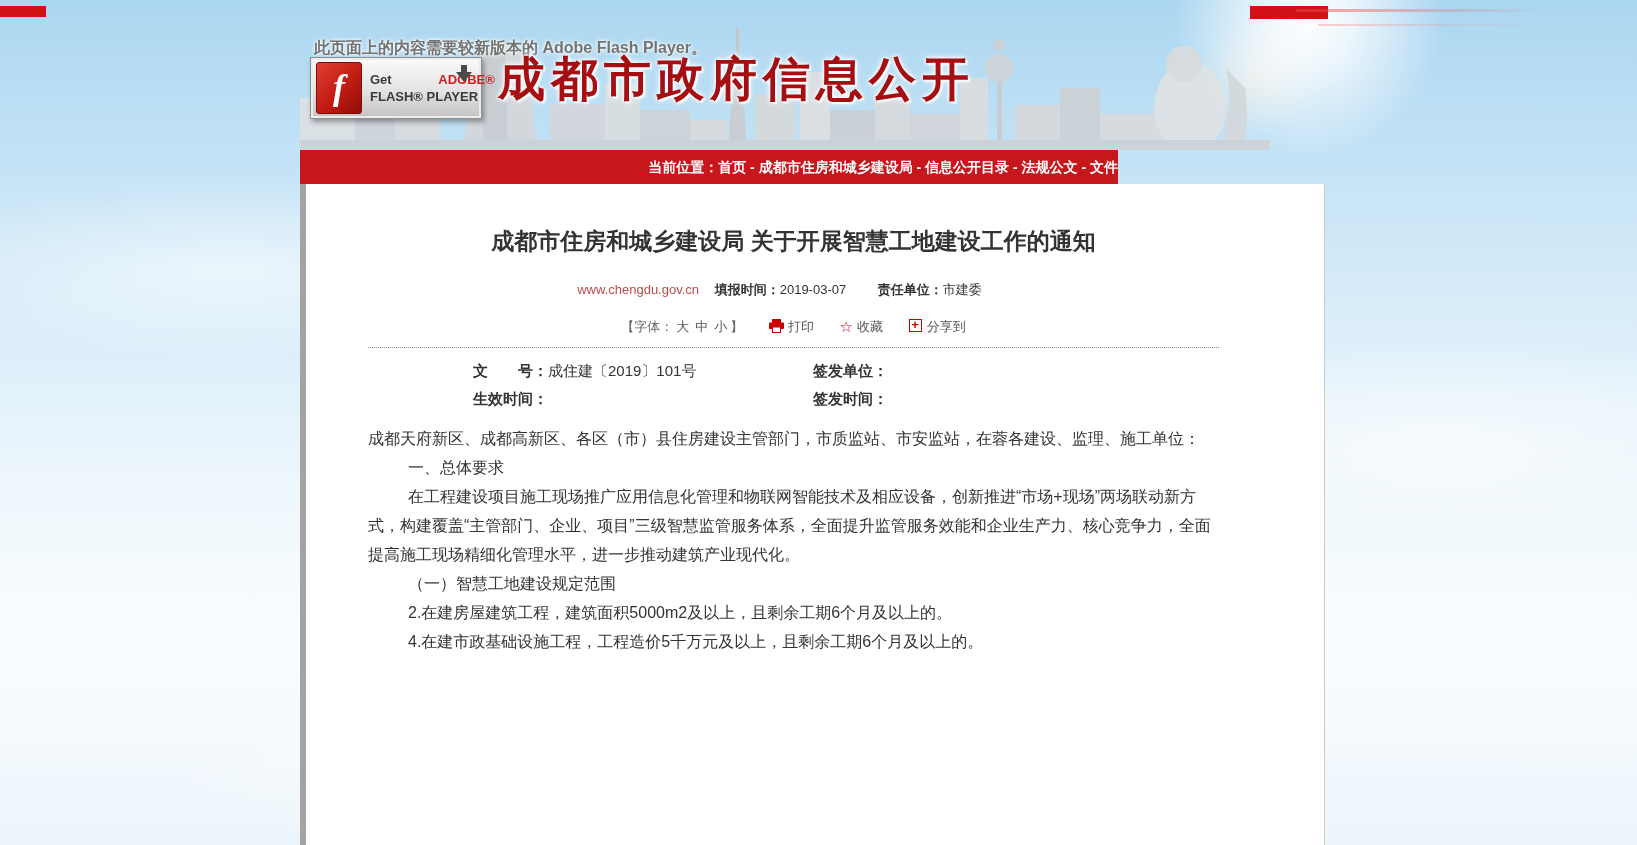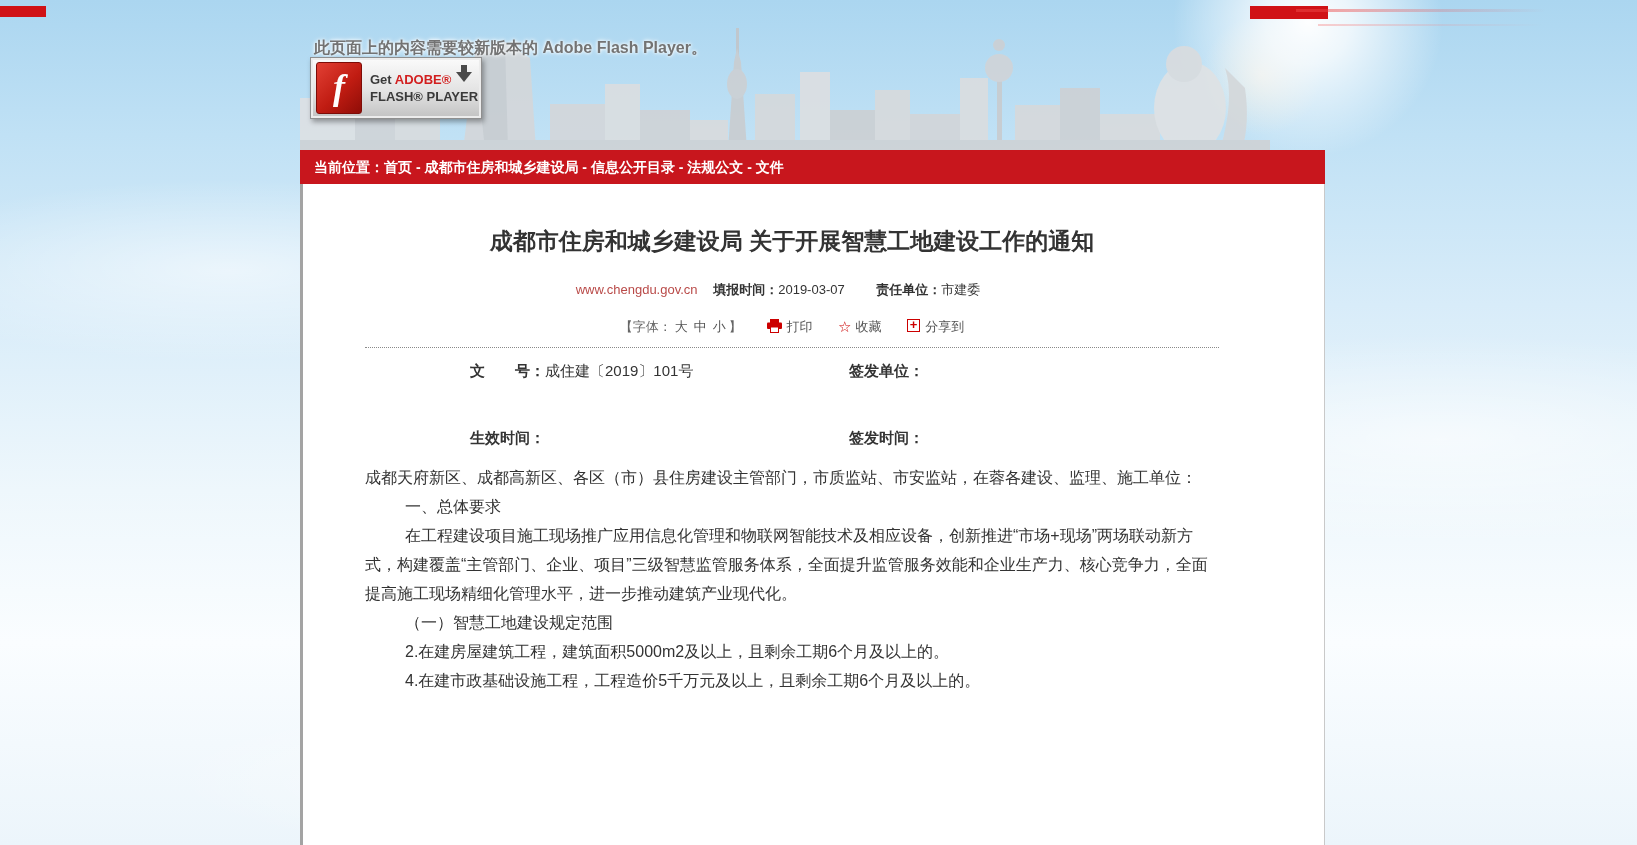--- a/index.html
+++ b/index.html
@@ -46,56 +46,56 @@
     display:flex;align-items:center;cursor:pointer;
   }
   .flash-logo{
     width:44px;height:50px;margin:4px 8px 4px 5px;border-radius:3px;flex:0 0 auto;
     background:linear-gradient(135deg,#e24034 0%,#c01c12 55%,#8f0d07 100%);
     border:1px solid #7d0c07;color:#fff;
     font-family:"Liberation Serif","DejaVu Serif",serif;font-style:italic;font-weight:bold;
     font-size:36px;line-height:48px;text-align:center;
   }
   .flash-text{font-size:13px;font-weight:bold;color:#3a3a3a;line-height:17px;white-space:nowrap;}
-  .flash-adobe{color:#d21f1f;}
+  .flash-adobe{color:#d21f1f;margin-left:43px;}
   .dl-arrow-wrap{position:absolute;right:9px;top:7px;}
   .dl-stem{width:6px;height:7px;background:#4a4a4a;margin:0 auto;}
   .dl-head{width:0;height:0;border-left:8px solid transparent;border-right:8px solid transparent;border-top:10px solid #4a4a4a;}
 
   
   .breadcrumb{
-    position:absolute;left:300px;top:150px;width:1025px;height:34px;box-sizing:border-box;
+    position:absolute;left:300px;top:150px;width:818px;height:34px;box-sizing:border-box;
     background:#c8161d;color:#fff;font-size:14px;font-weight:bold;line-height:34px;
-    padding-left:14px;white-space:nowrap;
+    padding-left:14px;white-space:nowrap;text-align:right;
   }
   .bc-link{cursor:pointer;}
 
   
   .panel{
     position:absolute;left:300px;top:184px;width:1025px;height:661px;box-sizing:border-box;
-    background:#ffffff;border-right:1px solid #c9c9c9;border-left:3px solid #a3a3a3;
+    background:#ffffff;border-right:1px solid #c9c9c9;border-left:6px solid #a3a3a3;
   }
   .doc{padding:30px 105px 0 62px;color:#333;}
   .doc-title{font-size:23px;font-weight:bold;text-align:center;margin:12px 0 0;color:#333;}
   .doc-meta{text-align:center;font-size:13px;color:#333;margin-top:24px;white-space:nowrap;}
   .doc-meta .site{color:#b94a48;margin-right:12px;}
   .doc-meta .mlabel{font-weight:bold;}
   .doc-meta .mgroup{margin-right:28px;}
   .doc-toolbar{text-align:center;font-size:13px;color:#666;margin-top:19px;white-space:nowrap;}
   .doc-toolbar .fs-btn{color:#555;margin:0 3px;cursor:pointer;}
   .tool{margin-left:22px;color:#555;cursor:pointer;}
   .tool .ico{color:#c00;margin-right:4px;font-size:15px;vertical-align:-1px;}
   .share-ico{display:inline-block;width:11px;height:11px;border:1px solid #c00;position:relative;margin-right:5px;vertical-align:-1px;}
   .share-ico::before{content:"+";position:absolute;left:0;right:0;top:-3px;text-align:center;color:#c00;font-size:13px;font-weight:bold;}
   .print-svg{vertical-align:-2px;margin-right:4px;}
   .dotline{border-top:1px dotted #8a8a8a;margin-top:11px;}
 
   .fields{
     display:grid;grid-template-columns:340px auto;margin:9px 0 2px 105px;
-    font-size:15px;line-height:28px;color:#333;gap:39px;
+    font-size:15px;line-height:28px;color:#333;
   }
   .field-label{font-weight:bold;}
 
   .doc-body{margin-top:11px;font-size:16px;line-height:29px;color:#333;}
   .doc-body p{margin:0;}
   .doc-body p.indent{text-indent:2.5em;}
 </style>
 </head>
 <body>
 
@@ -146,20 +146,21 @@
     <div class="flash-text">
       <div><span>Get </span><span class="flash-adobe">ADOBE®</span></div>
       <div>FLASH® PLAYER</div>
     </div>
     <div class="dl-arrow-wrap">
       <div class="dl-stem"></div>
       <div class="dl-head"></div>
     </div>
   </div>
 
+  <div class="banner-title">成都市政府信息公开</div>
 </div>
 
 <div class="breadcrumb">
   <span>当前位置：</span><span id="bc-items"><span class="bc-link">首页</span> - <span class="bc-link">成都市住房和城乡建设局</span> - <span class="bc-link">信息公开目录</span> - <span class="bc-link">法规公文</span> - <span class="bc-link">文件</span></span>
 </div>
 
 <div class="panel">
   <div class="doc">
     <h1 class="doc-title">成都市住房和城乡建设局 关于开展智慧工地建设工作的通知</h1>
 

